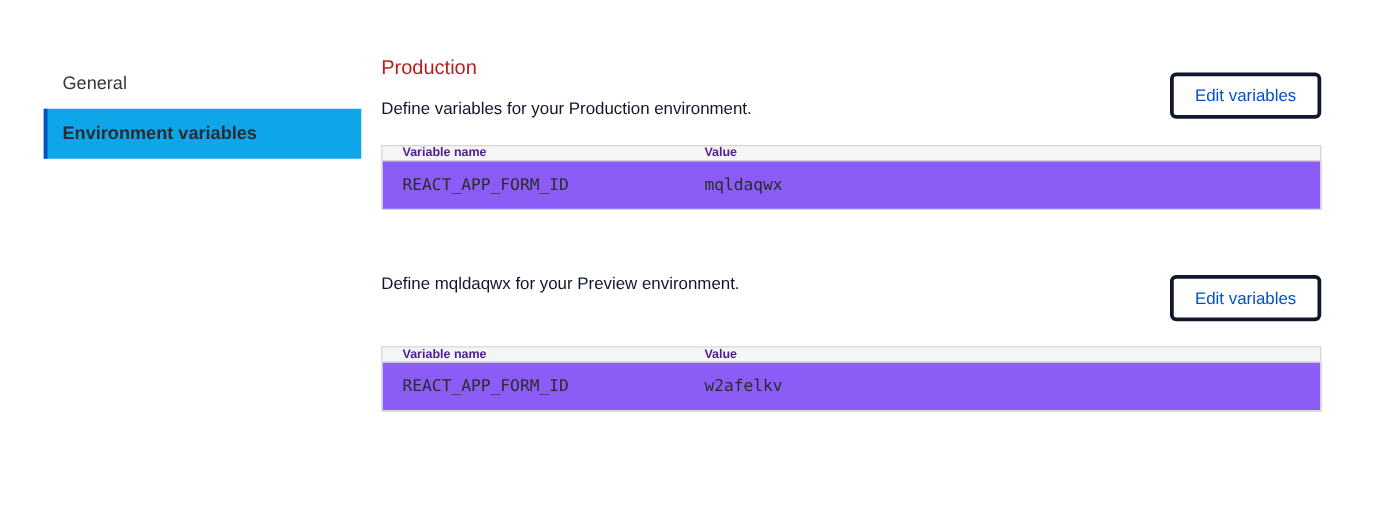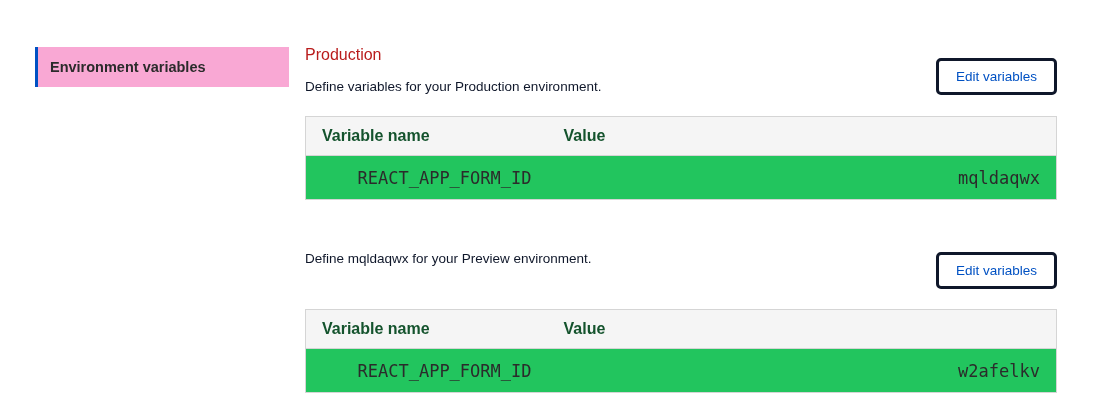--- a/index.html
+++ b/index.html
@@ -20,21 +20,21 @@
   .side-item {
     height: 40px;
     display: flex; align-items: center;
     border-left: 3px solid transparent;
     padding-left: 12px;
     font-size: 14.5px;
     color: #36393a;
     cursor: pointer;
   }
   .side-item.active {
-    background: #f9a8d4;
+    background: #0ea5e9;
     border-left-color: #0051c3;
     font-weight: 700;
     color: #2b2b2b;
   }
 
   
   .main {
     position: absolute; left: 305px; top: 44px; width: 752px;
   }
   .section { margin-bottom: 38px; }
@@ -63,42 +63,42 @@
 
   table.vars {
     width: 100%;
     margin-top: 20px;
     border-collapse: collapse;
     border: 1px solid #d5d5d5;
   }
   table.vars th {
     background: #f5f5f5;
     text-align: left;
-    font-size: 16px;
+    font-size: 10px;
     font-weight: 700;
-    color: #14532d;
-    padding: 10px 16px;
+    color: #4c1d95;
+    padding: 0 16px;
     border-bottom: 1px solid #d5d5d5;
   }
   table.vars th:first-child, table.vars td:first-child { width: 242px; }
   table.vars td {
     font-family: "DejaVu Sans Mono", "Liberation Mono", monospace;
-    font-size: 17px;
+    font-size: 13px;
     color: #2b2b2b;
     padding: 12px 16px 11px 16px;
-    background: #22c55e;
-    text-align: right;
+    background: #8b5cf6;
   }
 </style>
 </head>
 <body>
 
 <div class="page">
 
   <nav class="sidebar">
+    <div class="side-item">General</div>
     <div class="side-item active">Environment variables</div>
   </nav>
 
   <main class="main">
 
     <section class="section">
       <div class="section-head">
         <div>
           <h2 class="section-title">Production</h2>
           <p class="section-desc">Define variables for your Production environment.</p>

